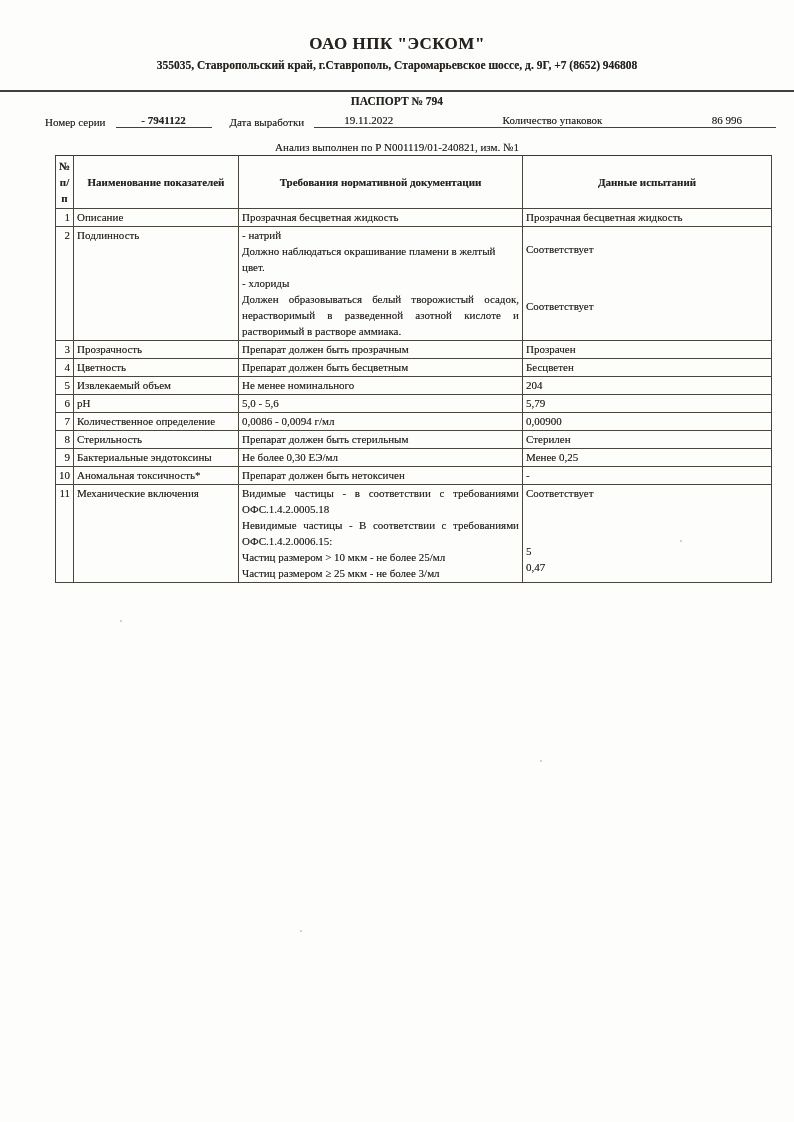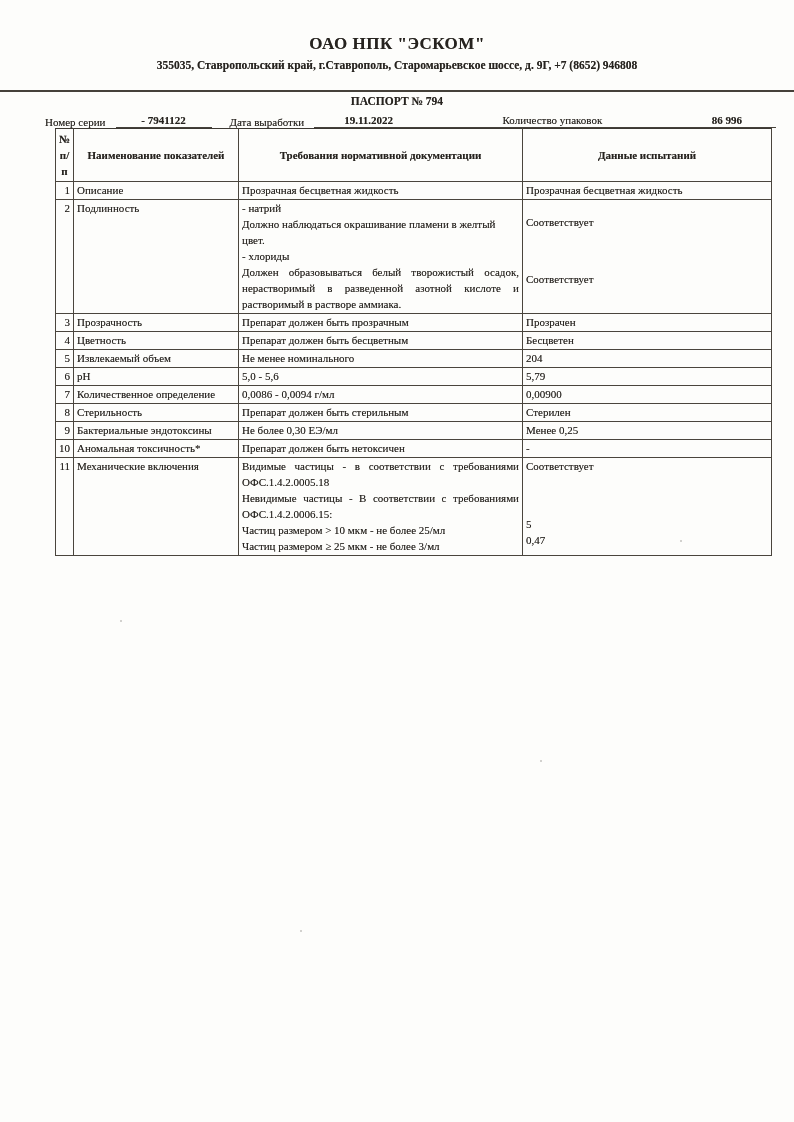--- a/index.html
+++ b/index.html
@@ -33,21 +33,21 @@
     min-width:88px; text-align:center; margin-left:10px; padding:0 4px 1px 4px;
     font-weight:bold;
   }
   .date-label{ margin-left:18px; }
   .batch-rule-group{
     flex:1; margin-left:10px;
     border-bottom:1.5px solid #45413a;
     display:flex; justify-content:space-between; align-items:flex-end;
     padding:0 34px 1px 30px;
   }
-  .date-value,.qty-value{ font-weight:bold; }
+  .date-value,.qty-value{ font-weight:normal; }
 
   
   .analysis-note{ text-align:center; font-size:11px; margin:13px 0 2px 0; }
 
   
   table.results{
     border-collapse:collapse;
     margin-left:55px;
     width:716px;
     font-size:11px; line-height:16px;
@@ -96,20 +96,21 @@
     <span class="batch-label ink">Номер серии</span>
     <span class="series-value ink">- 7941122</span>
     <span class="batch-label date-label ink">Дата выработки</span>
     <span class="batch-rule-group">
       <span class="date-value ink">19.11.2022</span>
       <span class="batch-label ink">Количество упаковок</span>
       <span class="qty-value ink">86 996</span>
     </span>
   </div>
 
+  <div class="analysis-note ink">Анализ выполнен по Р N001119/01-240821, изм. №1</div>
 
   <table class="results">
     <colgroup>
       <col class="c-num">
         <col class="c-name">
         <col class="c-req">
         <col class="c-res">
     </colgroup>
     <thead>
       <tr>

